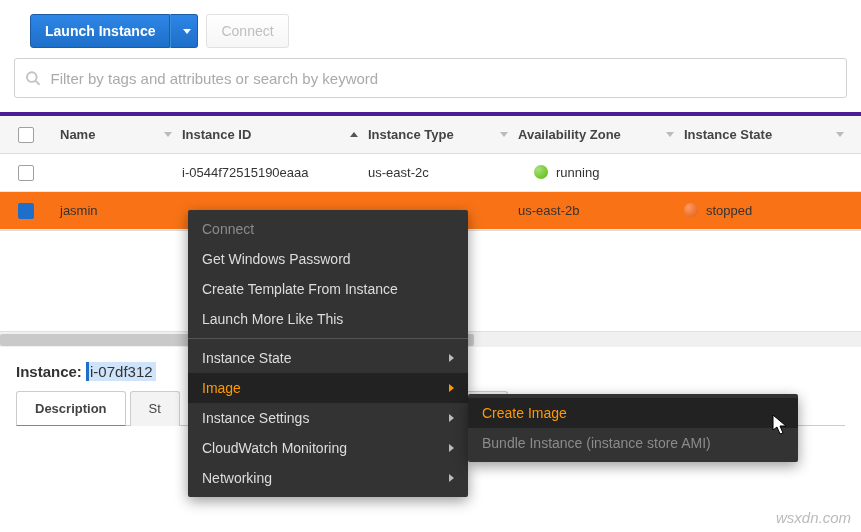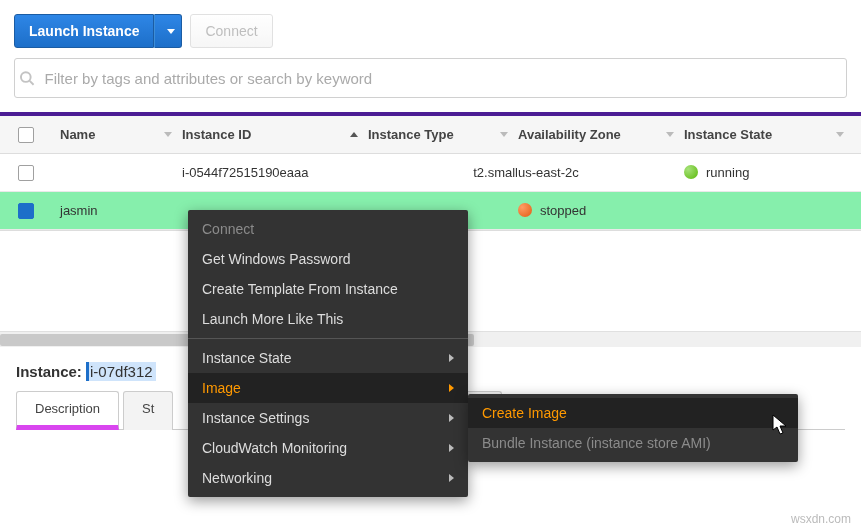--- a/index.html
+++ b/index.html
@@ -10,21 +10,21 @@
     color: #333;
     background: #fff;
     width: 861px;
     height: 532px;
     position: relative;
     overflow: hidden;
   }
   .toolbar {
     display: flex;
     gap: 8px;
-    padding: 14px 14px 10px 14px;
+    padding: 14px 14px 10px 30px;
     align-items: flex-end;
   }
   .btn {
     display: inline-flex;
     align-items: center;
     height: 34px;
     padding: 0 14px;
     border-radius: 3px;
     font-size: 14px;
     cursor: pointer;
@@ -66,21 +66,21 @@
     margin-left: 6px;
   }
   .search-wrap {
     margin: 0 14px 14px 14px;
     border: 1px solid #d0d0d0;
     border-radius: 3px;
     background: #fff;
     display: flex;
     align-items: center;
     height: 40px;
-    padding: 0 4px;
+    padding: 0 10px;
   }
   .search-icon {
     width: 16px; height: 16px;
     margin-right: 8px;
     opacity: 0.5;
   }
   .search-input {
     border: none;
     outline: none;
     font-size: 15px;
@@ -98,21 +98,21 @@
     align-items: center;
     height: 38px;
     border-bottom: 1px solid #e9e9e9;
   }
   .thead {
     background: #f6f6f6;
     color: #444;
     font-weight: bold;
     border-bottom: 1px solid #ddd;
   }
-  .trow.selected { background: #86efac; }
+  .trow.selected { background: #f97316; }
   .col-check { width: 52px; display:flex; justify-content:center; }
   .col-name { width: 130px; padding-left: 8px; }
   .col-id   { width: 186px; }
   .col-type { width: 150px; text-align: right; }
   .col-az   { width: 166px; }
   .col-state{ width: 170px; display:flex; gap:8px; }
   .th {
     display:flex; align-items:center; justify-content:flex-start;
     color:#444;
   }
@@ -181,22 +181,22 @@
     border-bottom: none;
     background: #f3f3f3;
     border-radius: 3px 3px 0 0;
     margin-right: 4px;
     color: #444;
     position: relative;
     top: 1px;
   }
   .tab.active {
     background: #fff;
-    font-weight: normal;
-    border-bottom: 5px solid #d946ef;
+    font-weight: bold;
+    border-bottom: 1px solid #d946ef;
   }
   .desc-row {
     display:flex;
     padding: 18px 0 0 0;
     font-size: 14px;
   }
   .desc-label {
     width: 270px;
     text-align: right;
     color: #666;
@@ -240,23 +240,24 @@
   .ctx-item.hovered .ctx-arrow { border-left-color: #ff9900; }
 
   .cursor {
     position:absolute;
     left: 772px; top: 414px;
     z-index: 20;
   }
   .watermark {
     position:absolute;
     right: 10px; bottom: 6px;
-    font-size: 12px;
+    font-size: 15px;
     color: #bbb;
     z-index: 30;
+    font-style: italic;
   }
 </style>
 </head>
 <body>
 
 <div class="toolbar">
   <div class="btn btn-primary">
     <span>Launch Instance</span>
   </div>
   <div class="btn btn-primary-dd">
@@ -301,35 +302,35 @@
       <span class="sort sort-neutral"></span>
     </div>
   </div>
 
   <div class="trow">
     <div class="col-check">
       <div class="chk"></div>
     </div>
     <div class="col-name"></div>
     <div class="col-id">i-0544f72515190eaaa</div>
-    <div class="col-type">t2.small</div>
     <div class="col-az">us-east-2c</div>
     <div class="col-state">
       <span class="dot dot-green"></span>
       <span>running</span>
     </div>
   </div>
 
   <div class="trow selected">
     <div class="col-check">
       <div class="chk checked"></div>
     </div>
     <div class="col-name">jasmin</div>
     <div class="col-id"></div>
     <div class="col-type"></div>
+    <div class="col-az">us-east-2b</div>
     <div class="col-state">
       <span class="dot dot-red"></span>
       <span>stopped</span>
     </div>
   </div>
 </div>
 
 <div style="height:100px"></div>
 
 <div class="scrollbar">

